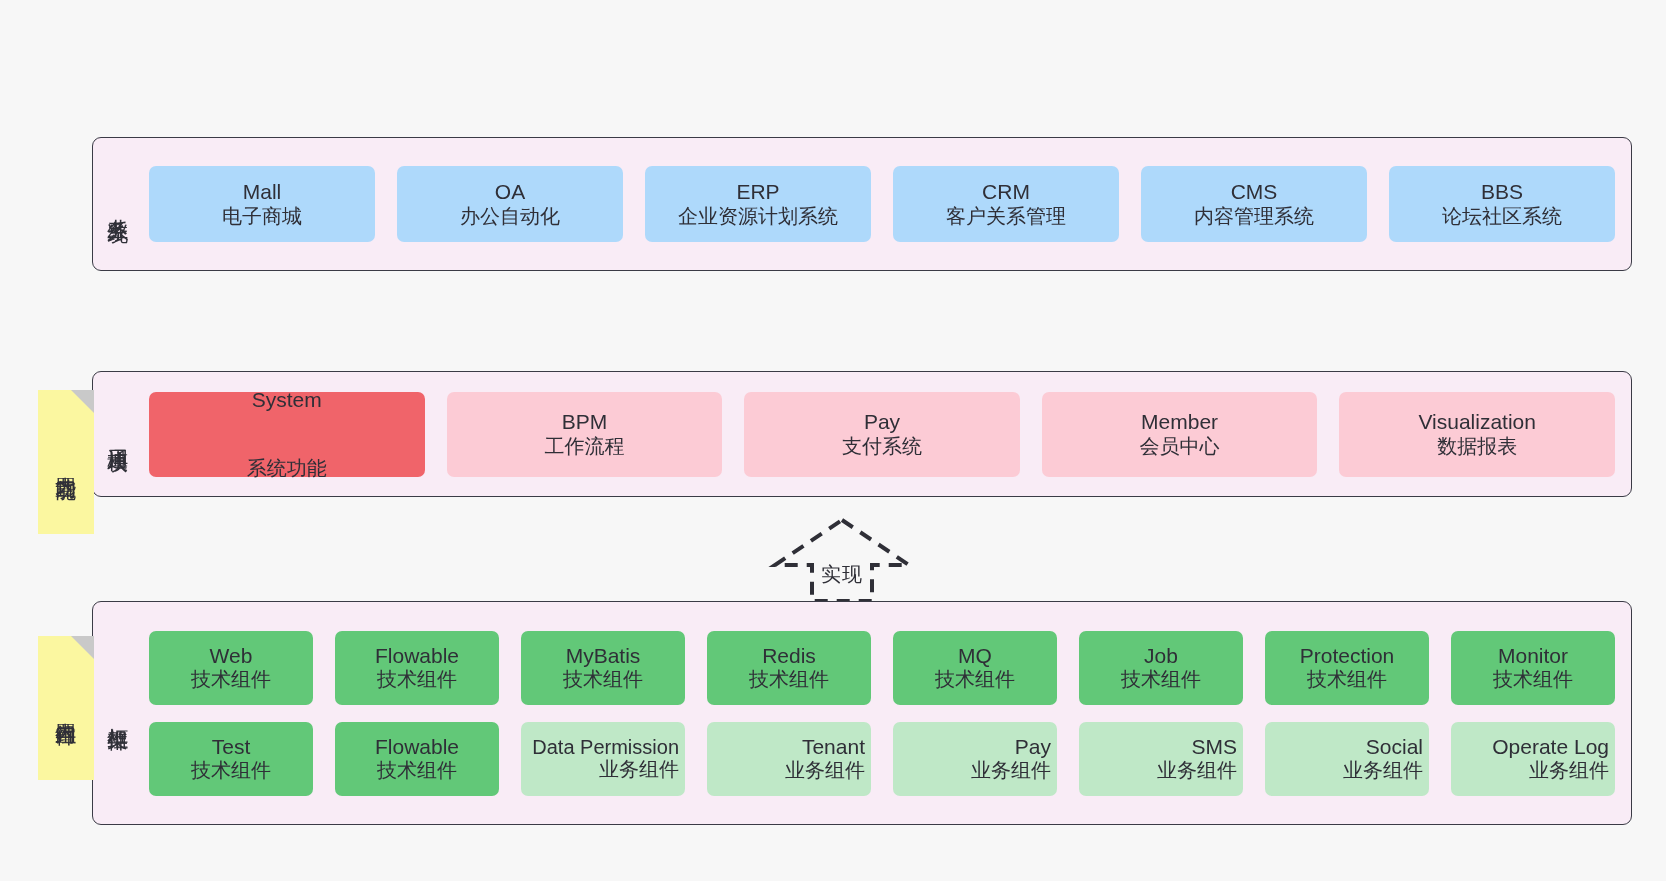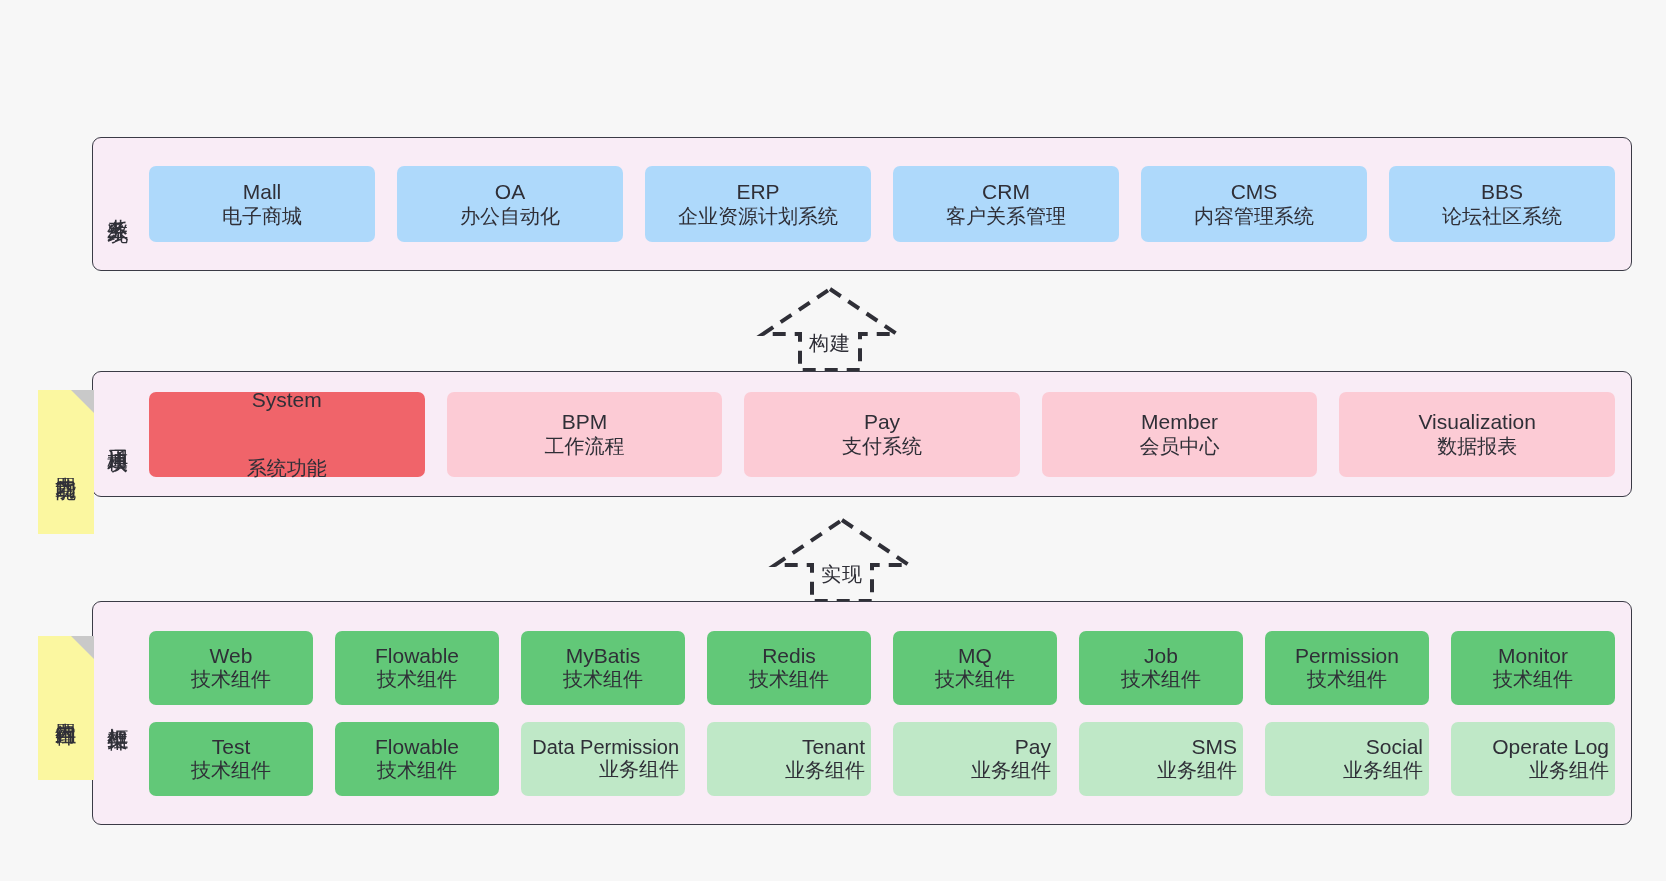--- a/index.html
+++ b/index.html
@@ -156,26 +156,20 @@
           <div class="node c-blue h-biz">
             <div class="t1">BBS</div>
             <div class="t2">论坛社区系统</div>
           </div>
         </div>
 
       </div>
     </div>
   </div>
 
-  <div class="arrow" style="left:760px; top:262px; width:140px; height:86px;">
-    <svg width="140" height="86" viewBox="0 0 140 86">
-      <path d="M70 3 L137 48 L100 48 L100 84 L40 84 L40 48 L3 48 Z" fill="none" stroke="#2f2f37" stroke-width="4" stroke-dasharray="13 9" stroke-linejoin="miter"></path>
-    </svg>
-    <div class="lbl">构建</div>
-  </div>
 
   <div class="layer" id="layer-common-modules" style="left:92px; top:347px; width:1540px; height:126px;">
     <div class="layer-title">通用模块</div>
     <div class="layer-body">
       <div class="row">
 
         <div class="cell">
           <div class="node c-red h-mod">
             <div class="t1">System</div>
             <div class="t2">系统功能</div>
@@ -258,21 +252,21 @@
           </div>
         </div>
         <div class="cell">
           <div class="node c-green h-comp">
             <div class="t1">Job</div>
             <div class="t2">技术组件</div>
           </div>
         </div>
         <div class="cell">
           <div class="node c-green h-comp">
-            <div class="t1">Permission</div>
+            <div class="t1">Protection</div>
             <div class="t2">技术组件</div>
           </div>
         </div>
         <div class="cell">
           <div class="node c-green h-comp">
             <div class="t1">Monitor</div>
             <div class="t2">技术组件</div>
           </div>
         </div>
       </div>

